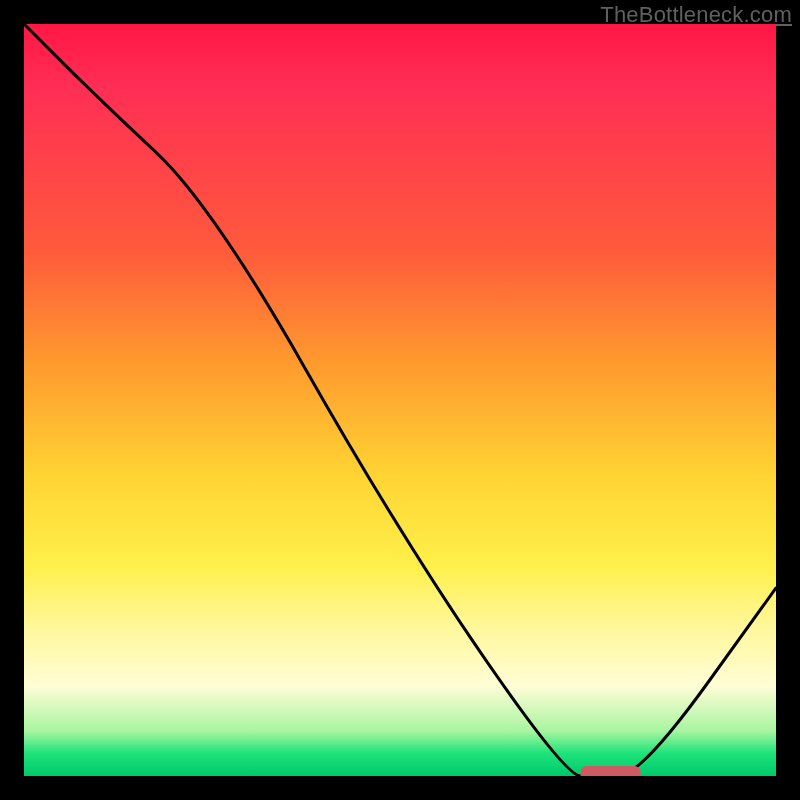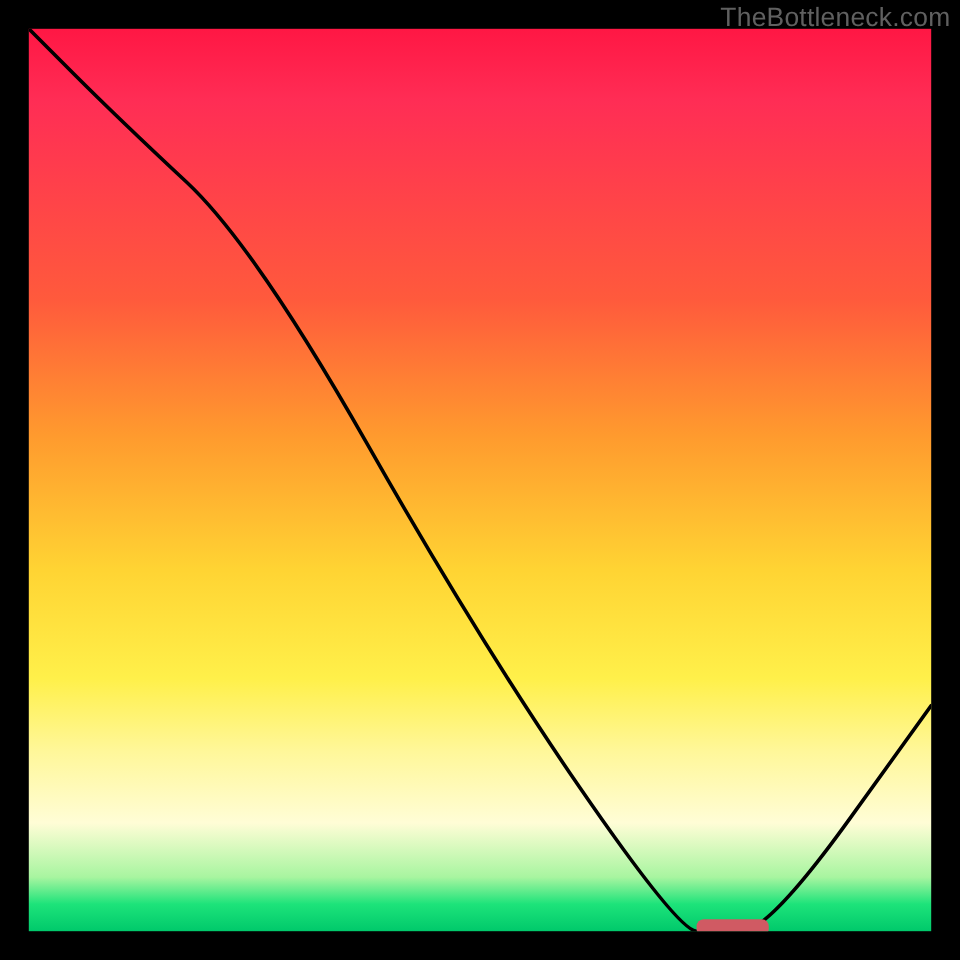--- a/index.html
+++ b/index.html
@@ -49,20 +49,21 @@
     height: 100%;
   }
   .watermark {
     position: absolute;
     top: 2px;
     right: 8px;
     color: #606060;
     font-size: 22px;
     font-weight: 500;
     letter-spacing: 0.2px;
+    text-decoration: underline;
   }
 </style>
 </head>
 <body>
 
 <div class="watermark">TheBottleneck.com</div>
 
 <div class="plot-wrap">
   <div class="gradient-bg"></div>
   <svg class="curve" viewBox="0 0 752 752" preserveAspectRatio="none">

